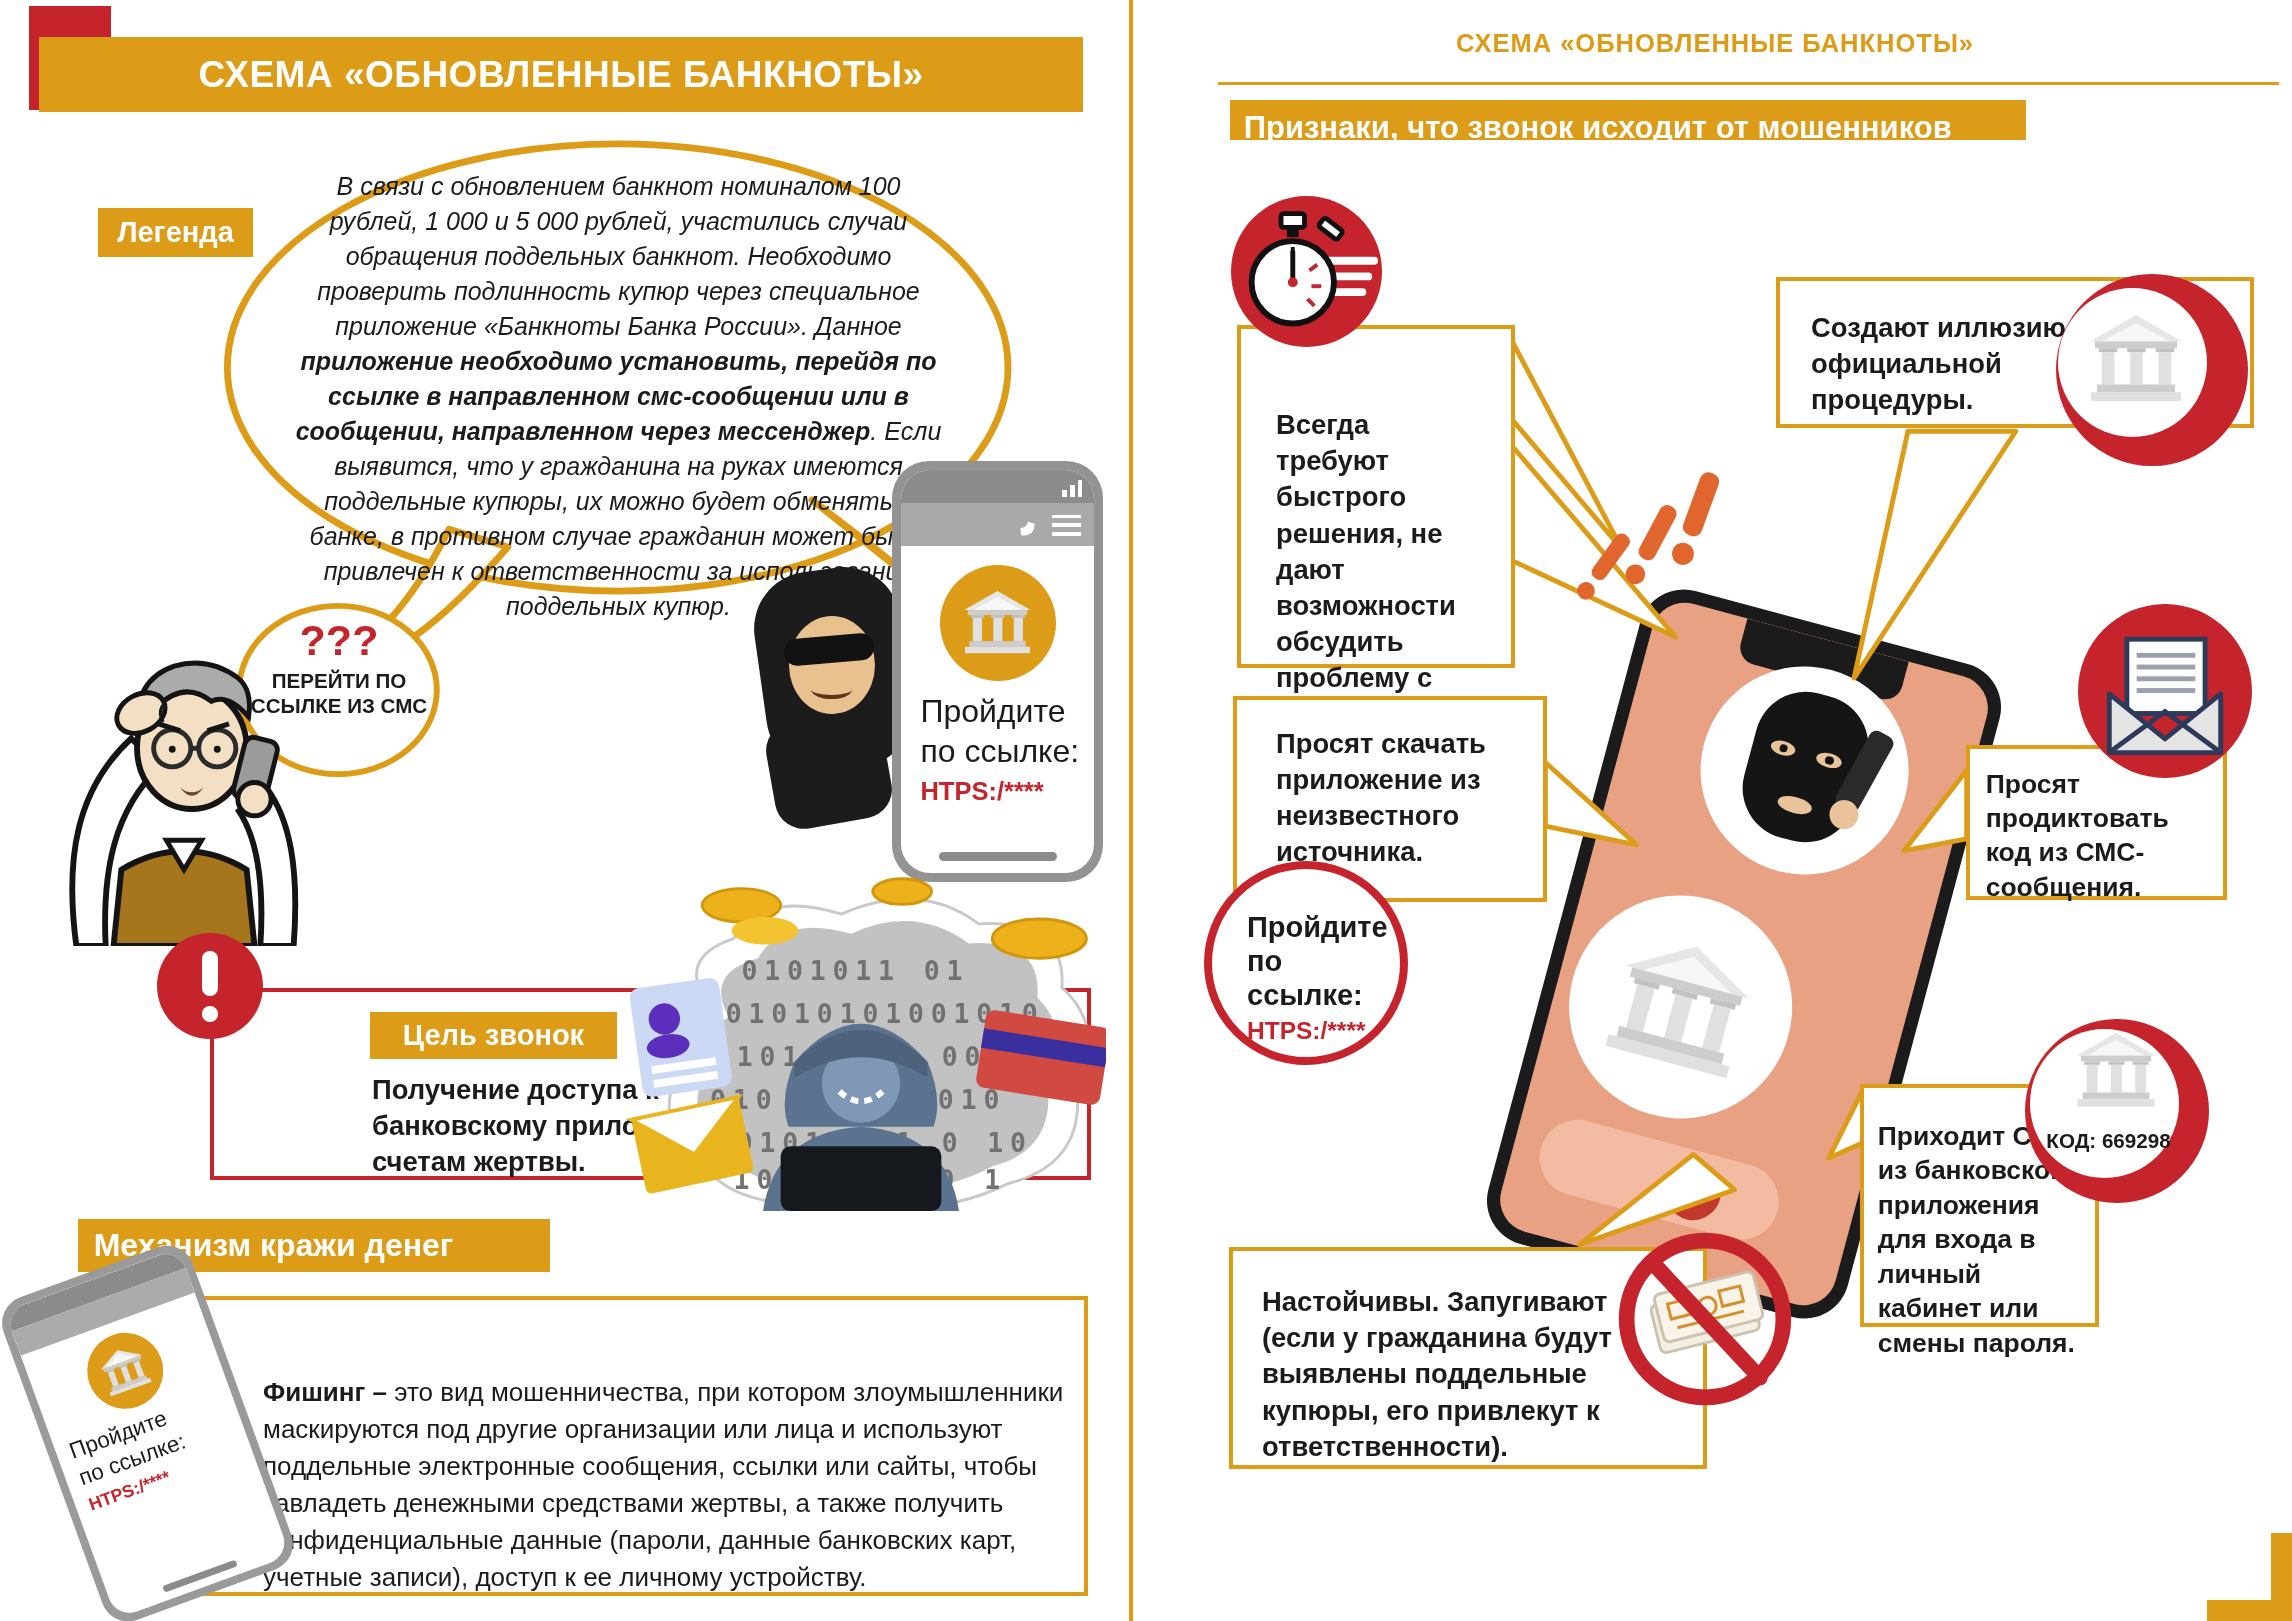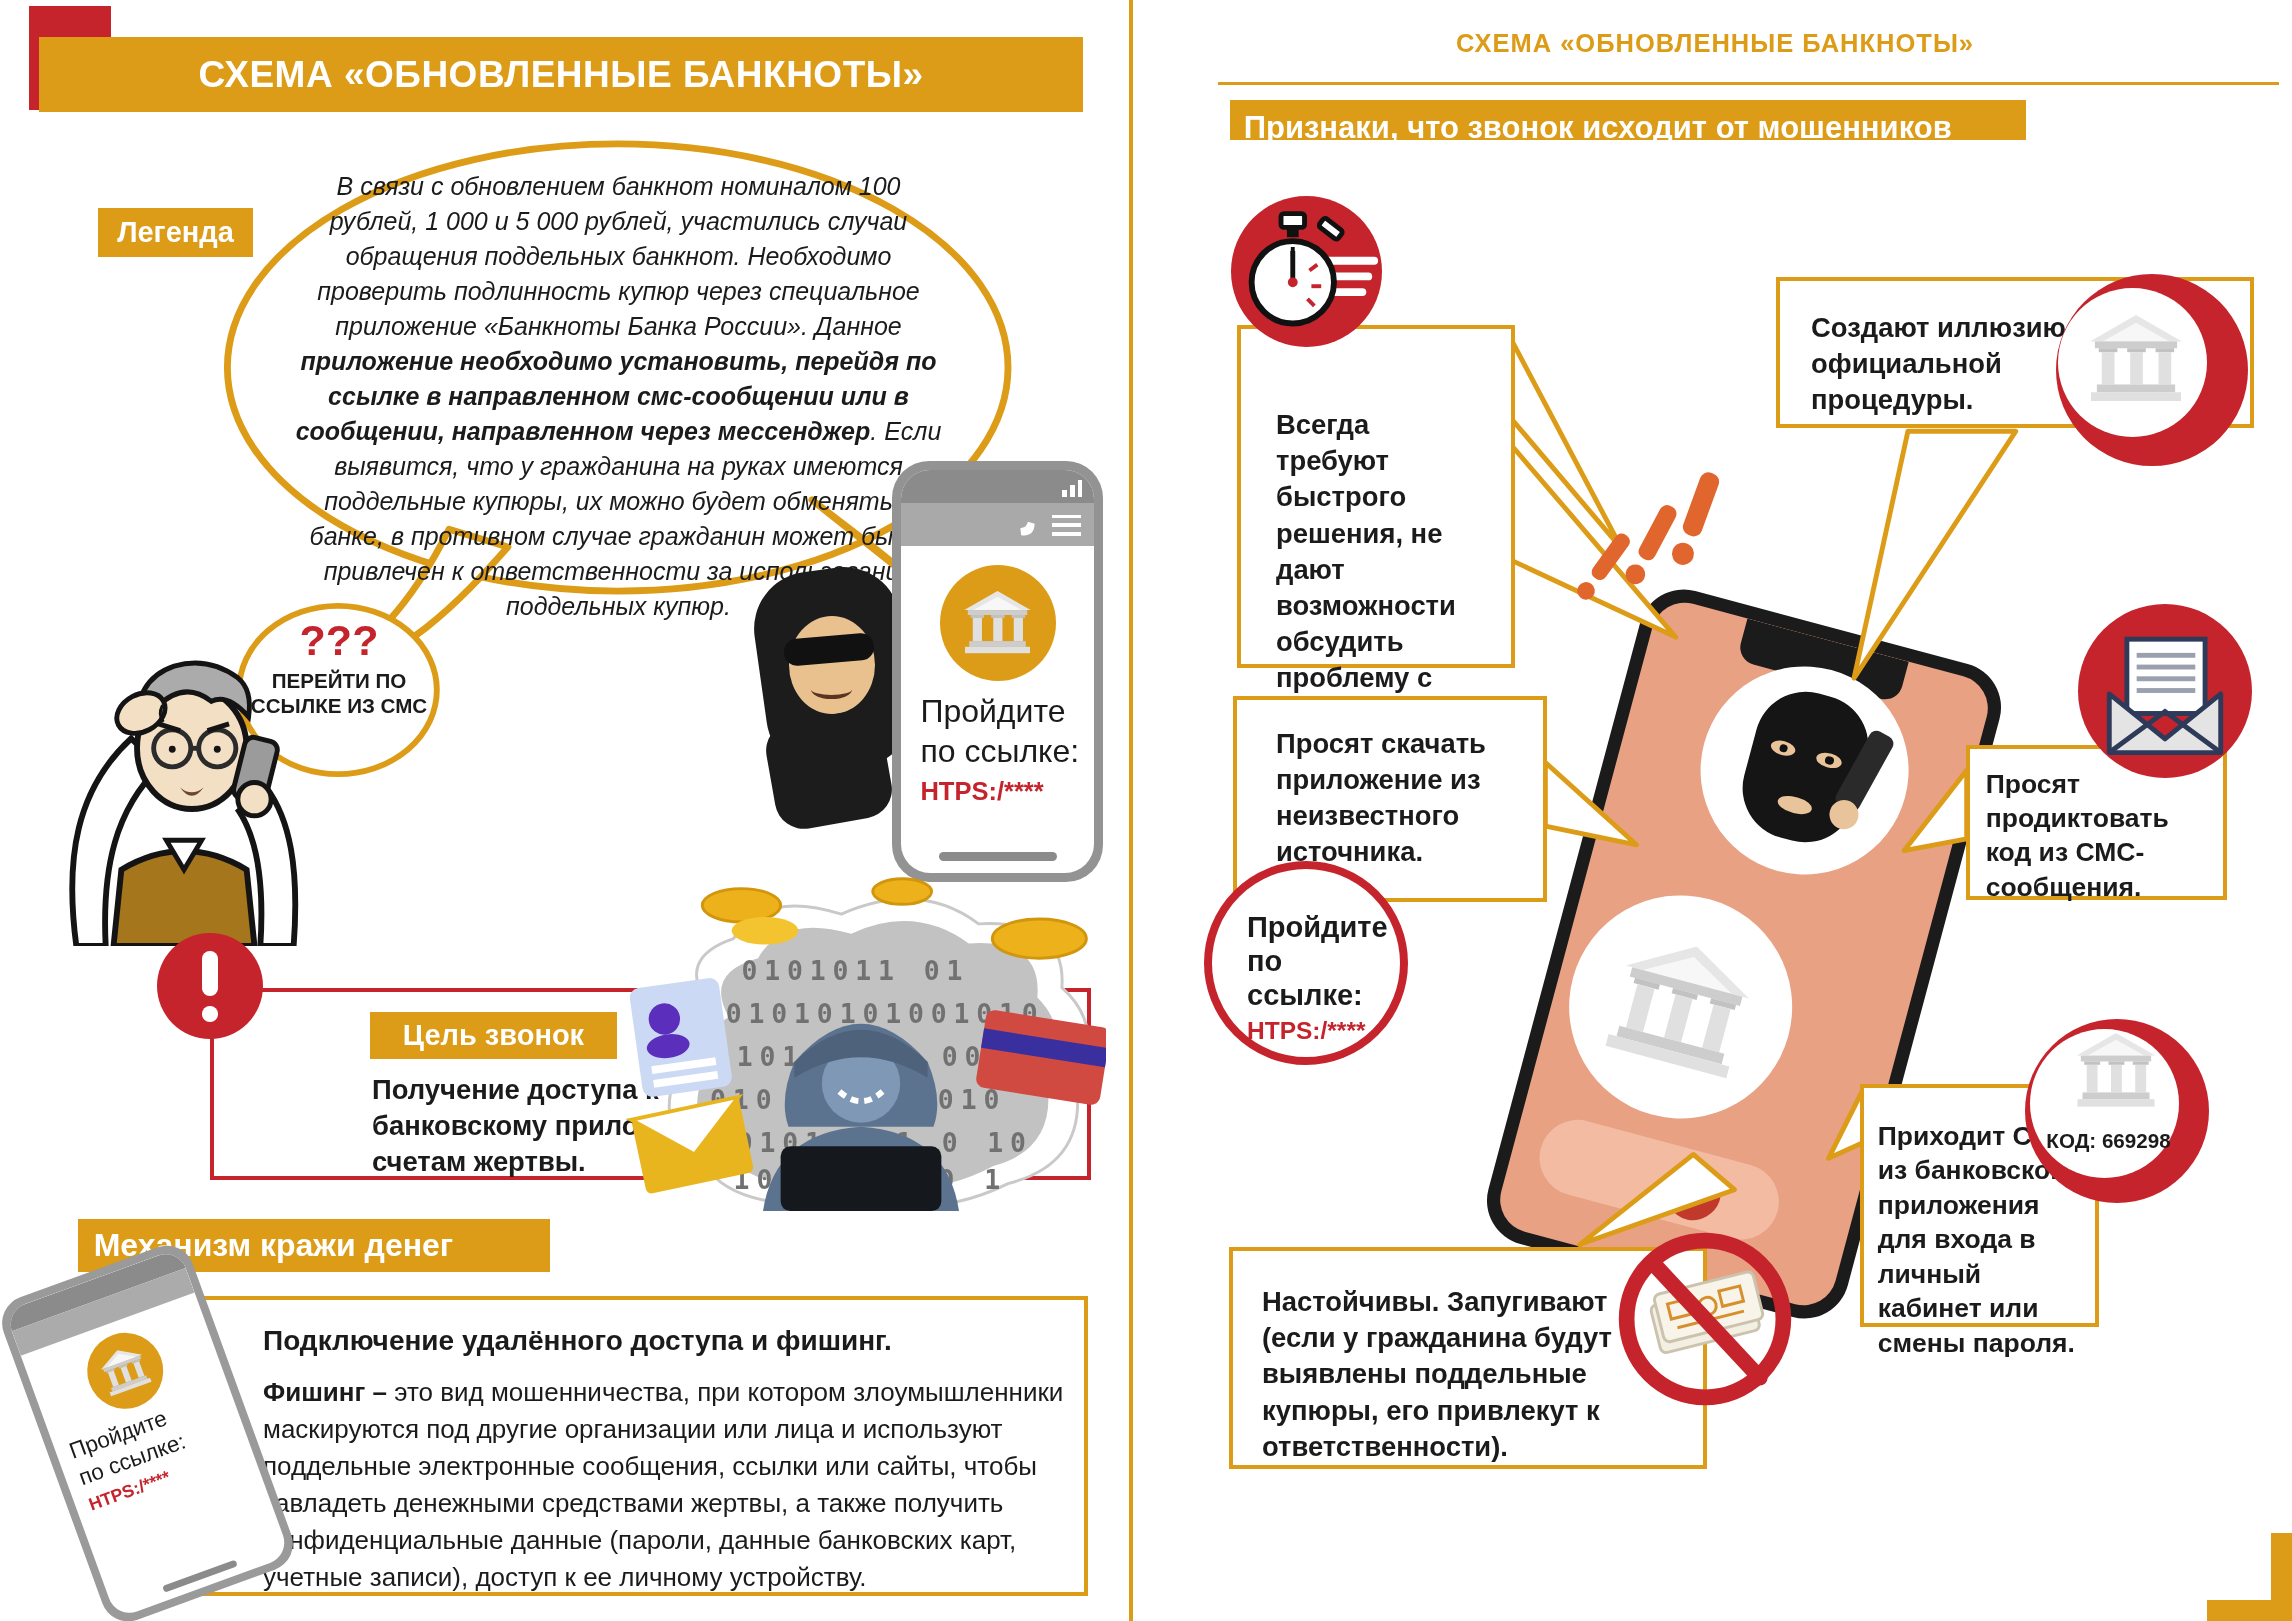--- a/index.html
+++ b/index.html
@@ -180,21 +180,20 @@
     <path d="M182 196 Q250 130 318 196 L318 212 Q250 170 182 212 Z" fill="#4e627c"></path>
     <path d="M228 226 q22 20 44 0" stroke="#fff" stroke-width="6" fill="none" stroke-dasharray="8 6"></path>
     <path d="M150 348 Q162 268 250 262 Q338 268 350 348 Z" fill="#5C7390"></path>
     <rect x="168" y="282" width="164" height="66" rx="10" fill="#15181d"></rect>
   </svg>
 
   <div class="abs orange-bg" style="left:78px;top:1219px;width:472px;height:53px;line-height:53px;font-size:32px;padding-left:15.7px;">
     <span>Механизм кражи денег</span>
   </div>
   <div class="obox" style="left:147px;top:1296px;width:941px;height:300px;"></div>
-  <div class="abs" style="left:263px;top:1325px;width:804px;font-weight:bold;font-size:28px;">Подключение удалённого доступа и фишинг.</div>
   <div class="abs" style="left:263px;top:1374px;width:804px;font-size:26px;line-height:1.42;">
     <span style="font-weight:bold;">Фишинг –</span><span> это вид мошенничества, при котором злоумышленники маскируются под другие организации или лица и используют поддельные электронные сообщения, ссылки или сайты, чтобы завладеть денежными средствами жертвы, а также получить конфиденциальные данные (пароли, данные банковских карт, учетные записи), доступ к ее личному устройству.</span>
   </div>
 
   <div class="abs" style="left:47px;top:1262px;width:201px;height:343px;transform:rotate(-20deg);background:#9a9a9a;border-radius:27.4px;padding:7.8px;">
     <div style="position:relative;width:100%;height:100%;background:#fff;border-radius:21.6px;overflow:hidden;">
       <div style="height:21.6px;background:#8b8b8b;"></div>
       <div style="height:25.5px;background:#ababab;"></div>
       <div style="width:76px;height:76px;background:var(--orange);border-radius:50%;margin:11.8px auto 5.9px auto;display:flex;align-items:center;justify-content:center;">
         <svg width="47" height="43" viewBox="0 0 100 92">

